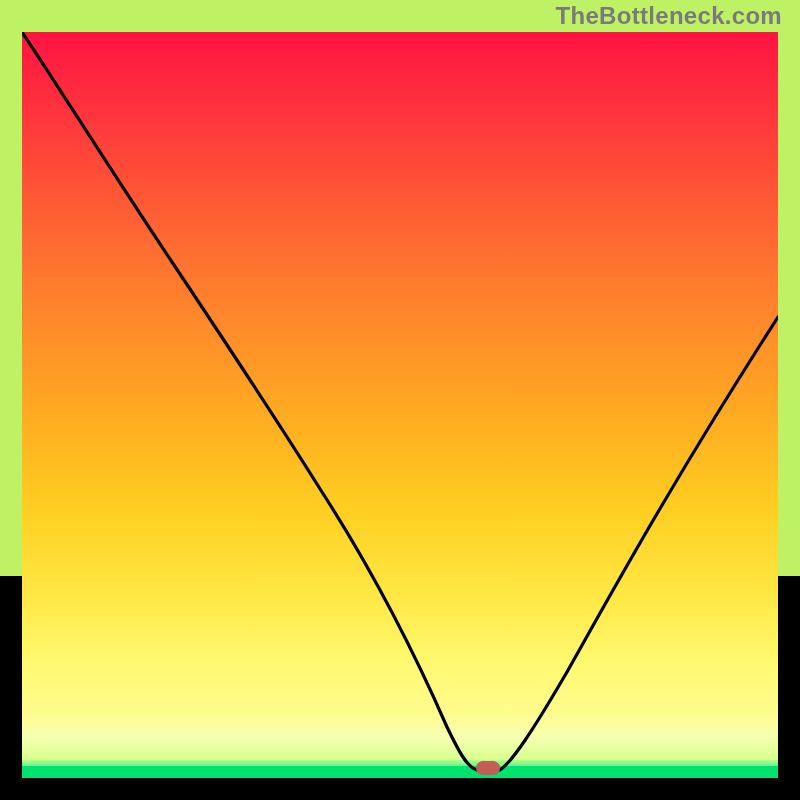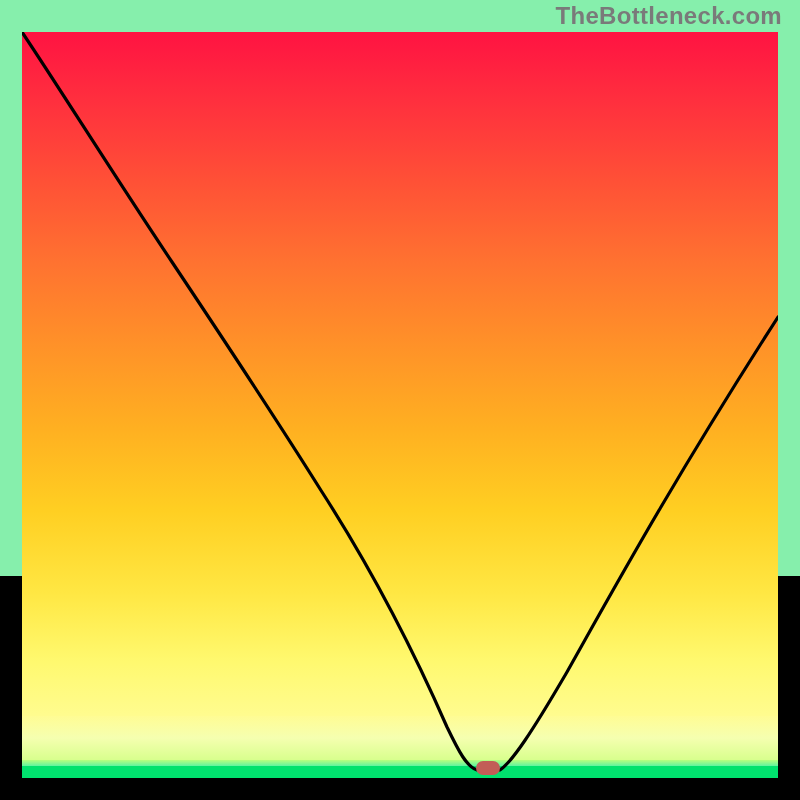--- a/index.html
+++ b/index.html
@@ -8,21 +8,21 @@
     width: 800px;
     height: 800px;
     background: #000;
     font-family: Arial, Helvetica, sans-serif;
     overflow: hidden;
   }
   .frame {
     position: relative;
     width: 800px;
     height: 576px;
-    background: #86efac;
+    background: #bef264;
   }
   .watermark {
     position: absolute;
     top: 2px;
     right: 18px;
     color: #7a7a7a;
     font-size: 24px;
     font-weight: 600;
     letter-spacing: 0.3px;
     z-index: 5;

